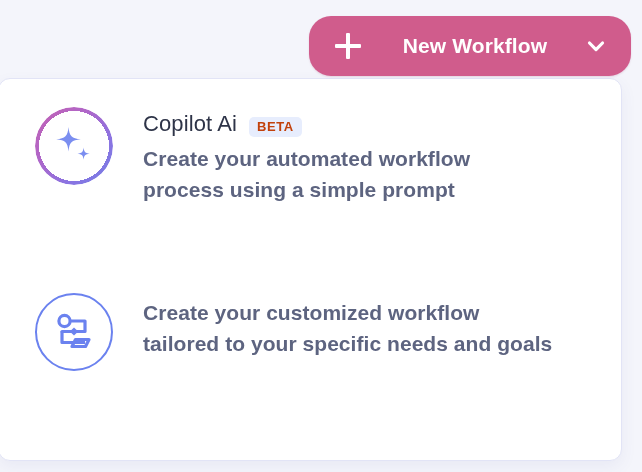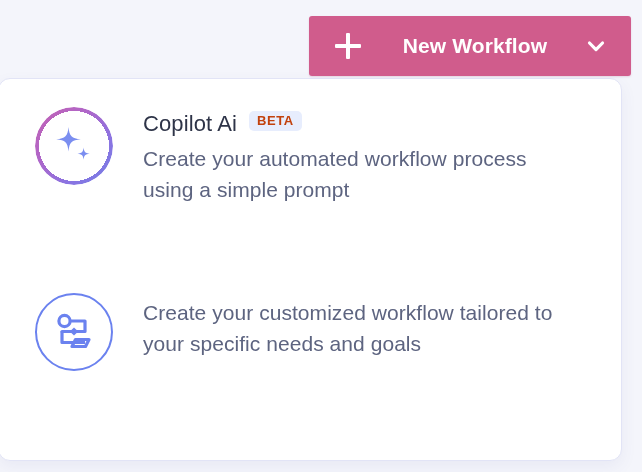--- a/index.html
+++ b/index.html
@@ -19,21 +19,21 @@
 
   
   .new-workflow-btn {
     position: absolute;
     left: 309px;
     top: 16px;
     width: 322px;
     height: 60px;
     background: #d05c8c;
     border: none;
-    border-radius: 3px;
+    border-radius: 22px;
     display: flex;
     align-items: center;
     padding: 0 22px 0 26px;
     cursor: pointer;
     z-index: 3;
     box-shadow: 0 1px 2px rgba(160, 60, 110, 0.18);
   }
 
   .plus-icon {
     flex: 0 0 auto;
@@ -138,21 +138,21 @@
   }
 
   .option-text {
     flex: 1 1 auto;
     padding-top: 4px;
     min-width: 0;
   }
 
   .title-line {
     display: flex;
-    align-items: flex-start;
+    align-items: flex-end;
     margin-bottom: 6px;
   }
 
   .option-title {
     font-size: 22px;
     color: #2e3448;
     letter-spacing: 0.1px;
     white-space: nowrap;
   }
 
@@ -167,20 +167,21 @@
     border-radius: 5px;
     line-height: 1;
   }
 
   .option-desc {
     font-size: 21px;
     line-height: 1.48;
     color: #5d6480;
     max-width: 390px;
     letter-spacing: 0.05px;
+    font-weight: bold;
   }
 
   .option-desc.wide { max-width: 410px; }
 </style>
 </head>
 <body>
 
 <button class="new-workflow-btn">
   <span class="plus-icon"></span>
   <span class="btn-label">New Workflow</span>

